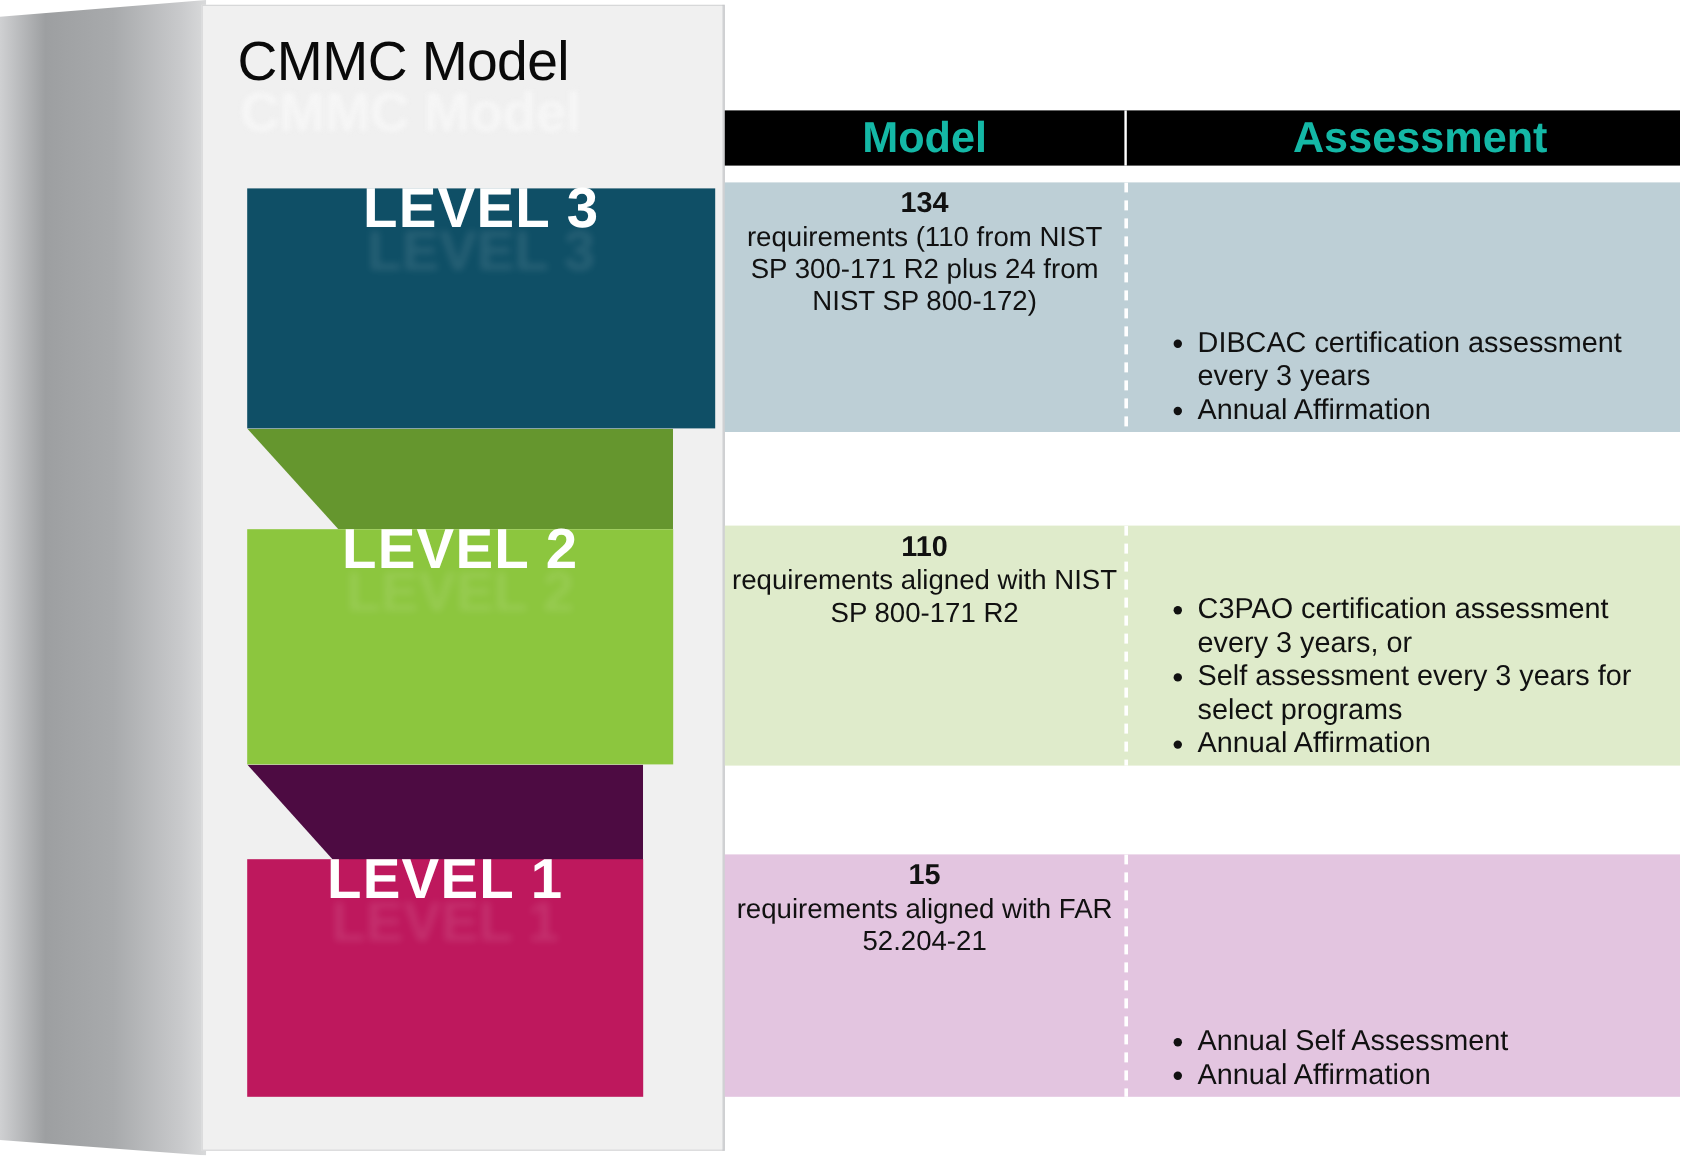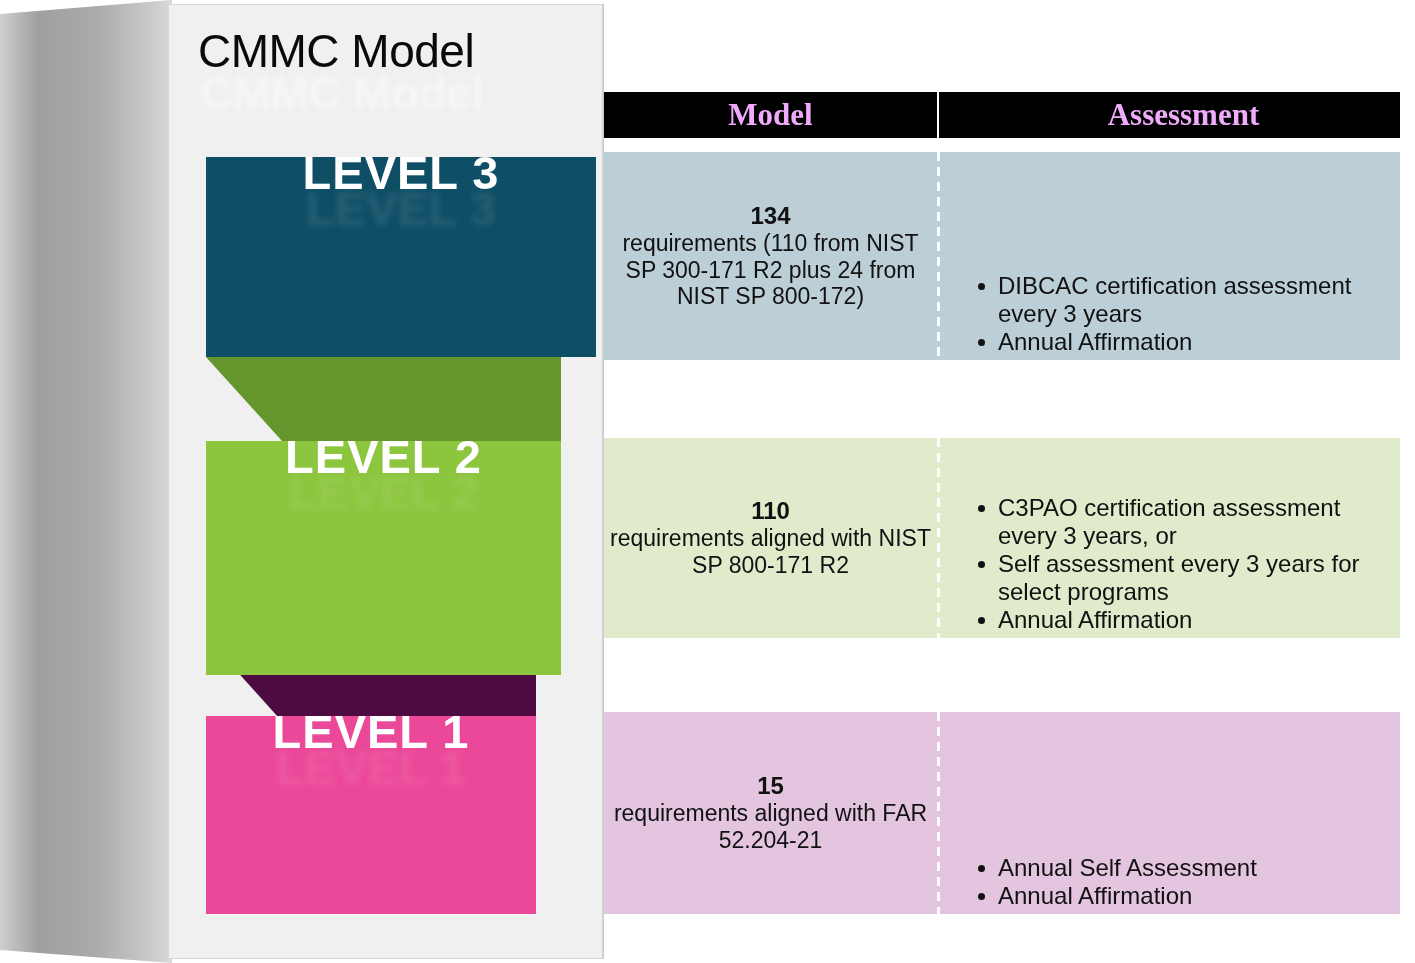--- a/index.html
+++ b/index.html
@@ -40,31 +40,31 @@
     filter:blur(2px);
   }
 
   
   .header-bar{
     position:absolute;left:604px;top:92px;width:796px;height:46px;
     background:#000000;display:flex;
   }
   .header-cell{
     display:flex;align-items:center;justify-content:center;
-    color:#f0abfc;font-size:31px;font-weight:bold;font-family:Liberation Serif, serif;
+    color:#14b8a6;font-size:36px;font-weight:bold;
   }
   .header-cell.model{width:333px;}
   .header-divider{width:2px;background:#ffffff;height:46px;}
   .header-cell.assess{flex:1;margin-left:28px;}
 
   
   .row{position:absolute;left:604px;width:796px;display:flex;}
   .row .model-col{
     width:333px;box-sizing:border-box;
-    display:flex;flex-direction:column;align-items:center;justify-content:center;
+    display:flex;flex-direction:column;align-items:center;
     padding:4px 6px;text-align:center;color:#111111;
     font-size:23px;line-height:1.16;
   }
   .row .model-col .num{font-weight:bold;font-size:24px;display:block;}
   .row .model-col .desc{display:block;}
   .dashed{
     width:3px;align-self:stretch;
     background-image:linear-gradient(to bottom,#ffffff 58%,rgba(255,255,255,0) 0%);
     background-size:3px 15px;background-repeat:repeat-y;
   }
@@ -96,22 +96,22 @@
   .level .lbl{
     color:#ffffff;font-weight:bold;letter-spacing:1px;
     font-size:47px;transform:translateY(-12px);
   }
   .level .ghost{
     position:absolute;left:0;right:0;text-align:center;
     color:rgba(255,255,255,0.10);font-weight:bold;font-size:47px;
     transform:translateY(24px);filter:blur(3px);
   }
   #lvl3{left:206px;top:157px;width:390px;height:200px;background:#0f4f66;}
-  #lvl2{left:206px;top:441px;width:355px;height:234px;background:#8cc63e;}
-  #lvl1{left:206px;top:716px;width:330px;height:198px;background:#ec4899;}
+  #lvl2{left:206px;top:441px;width:355px;height:196px;background:#8cc63e;}
+  #lvl1{left:206px;top:716px;width:330px;height:198px;background:#be185d;}
 
   
   .connector{position:absolute;}
   #conn32{
     left:206px;top:357px;width:355px;height:84px;
     background:#65962e;
     clip-path:polygon(0 0, 100% 0, 100% 100%, 76px 100%);
   }
   #conn21{
     left:206px;top:637px;width:330px;height:80px;

